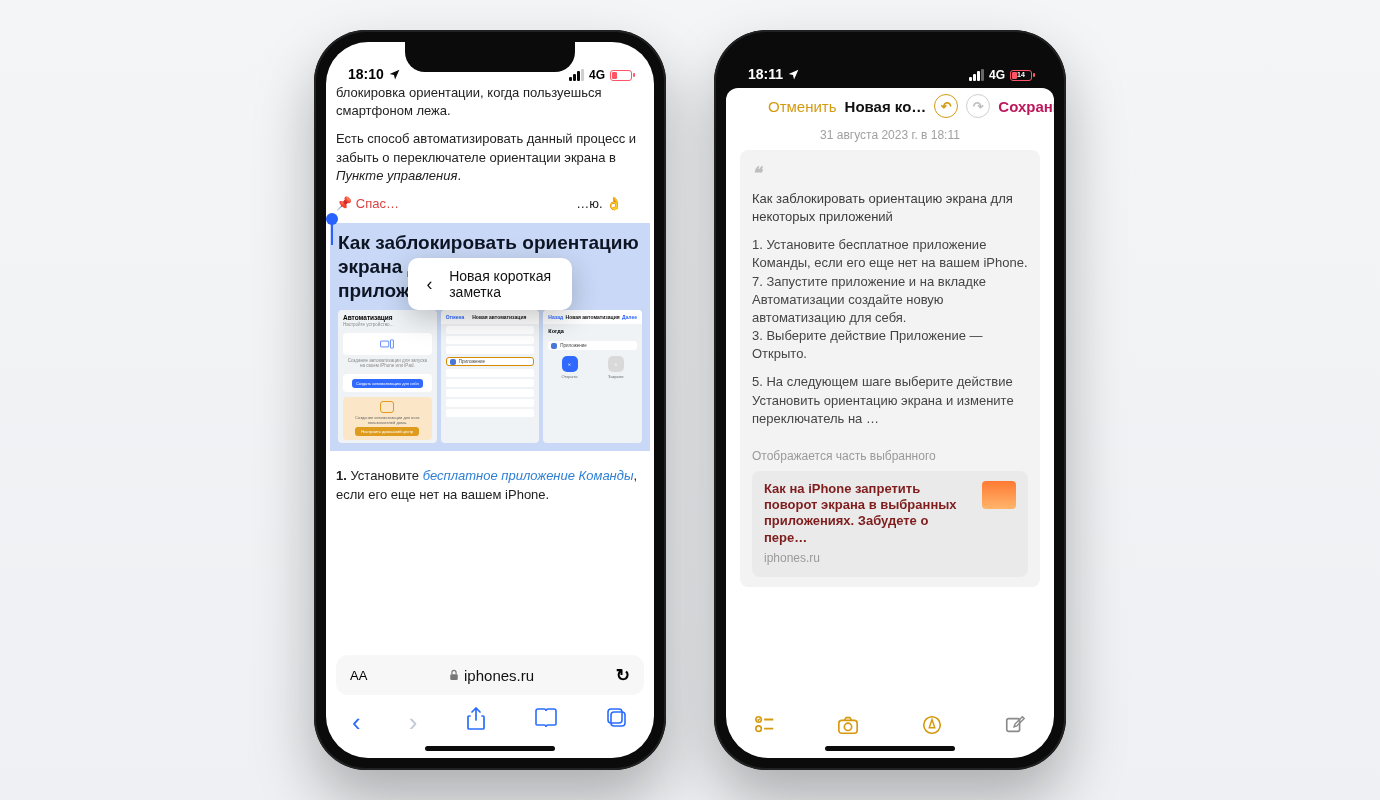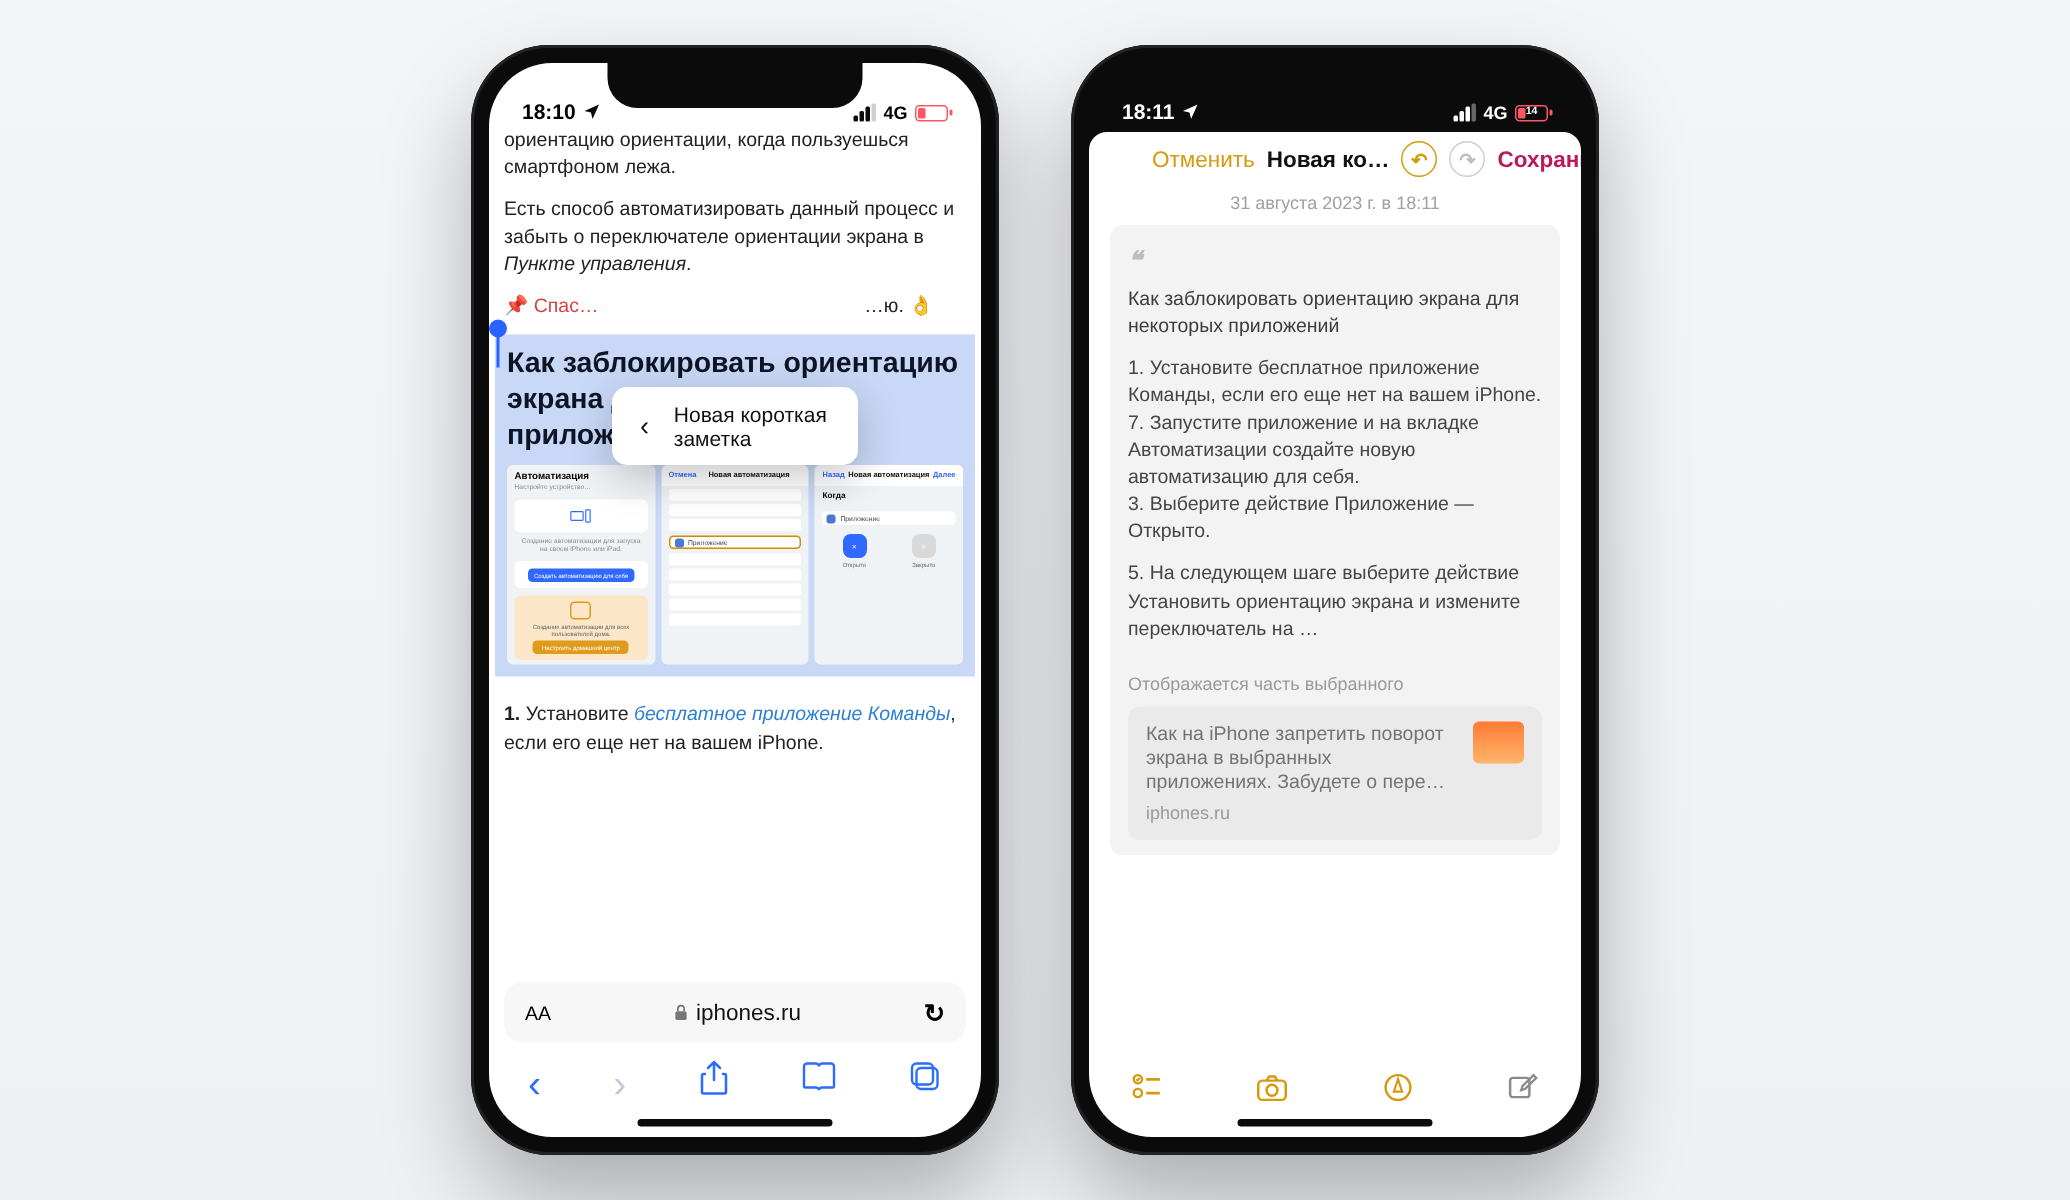--- a/index.html
+++ b/index.html
@@ -105,21 +105,21 @@
   .note-card{
     background:#f3f3f3; border-radius:8px; padding:12px 12px 10px; color:#454545; line-height:1.4;
   }
   .qmark{ font-size:17px; color:#bdbdbd; font-weight:700; margin-bottom:4px; display:block; font-style:italic;}
   .note-card .hd{ color:#3c3c3c; margin-bottom:10px;}
   .note-card .blk{ margin-bottom:10px; }
   .note-footer{ color:#9a9a9a; font-size:12px; padding-top:10px;}
   .link-card{
     background:#eaeaea; border-radius:8px; margin-top:6px; padding:10px 12px; display:flex; gap:10px; align-items:flex-start;
   }
-  .link-card .t{ font-weight:400; font-size:13px; color:#737373; line-height:1.25;}
+  .link-card .t{ font-weight:700; font-size:13px; color:#7f1d1d; line-height:1.25;}
   .link-card .d{ font-size:12px; color:#9a9a9a; margin-top:4px;}
   .link-card .thumb{ width:34px; height:28px; border-radius:4px; background:linear-gradient(#ff7a33,#ffb56b);}
   .notes-tool{
     display:flex; justify-content:space-between; padding:14px 28px 22px; color:#d59a10;
   }
   .notes-tool svg{ width:22px; height:22px; }
   .notes-tool .compose{ color:#8a8a8a;}
   .pin{ color:#d94242; }
   .italic{ font-style:italic; }
 </style>
@@ -144,21 +144,21 @@
           </span>
         <span>4G</span>
         <span class="battery">
             <span class="battery-fill"></span>
             <span class="battery-num">14</span>
           </span>
       </div>
     </div>
 
     <div class="safari-body">
-      <p class="small">ориентацию ориентации, когда пользуешься смартфоном лежа.</p>
+      <p class="small">блокировка ориентации, когда пользуешься смартфоном лежа.</p>
       <p class="small">
         <span>Есть способ автоматизировать данный процесс и забыть о переключателе ориентации экрана в </span><span class="italic">Пункте управления</span><span>.</span>
       </p>
       <p class="small">
         <span class="pin">📌 Спас… </span>
         <span style="display:inline-block;width:170px"></span>
         <span> …ю. 👌</span>
       </p>
 
       <div class="selection">

